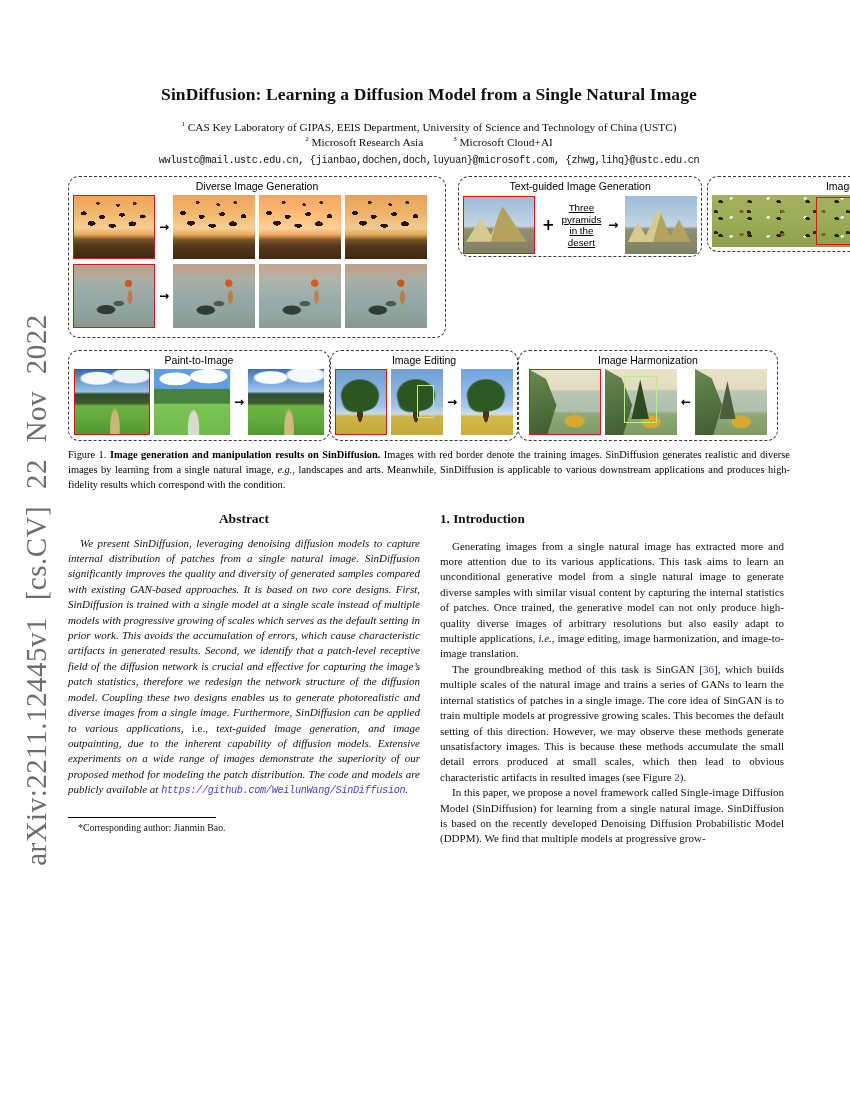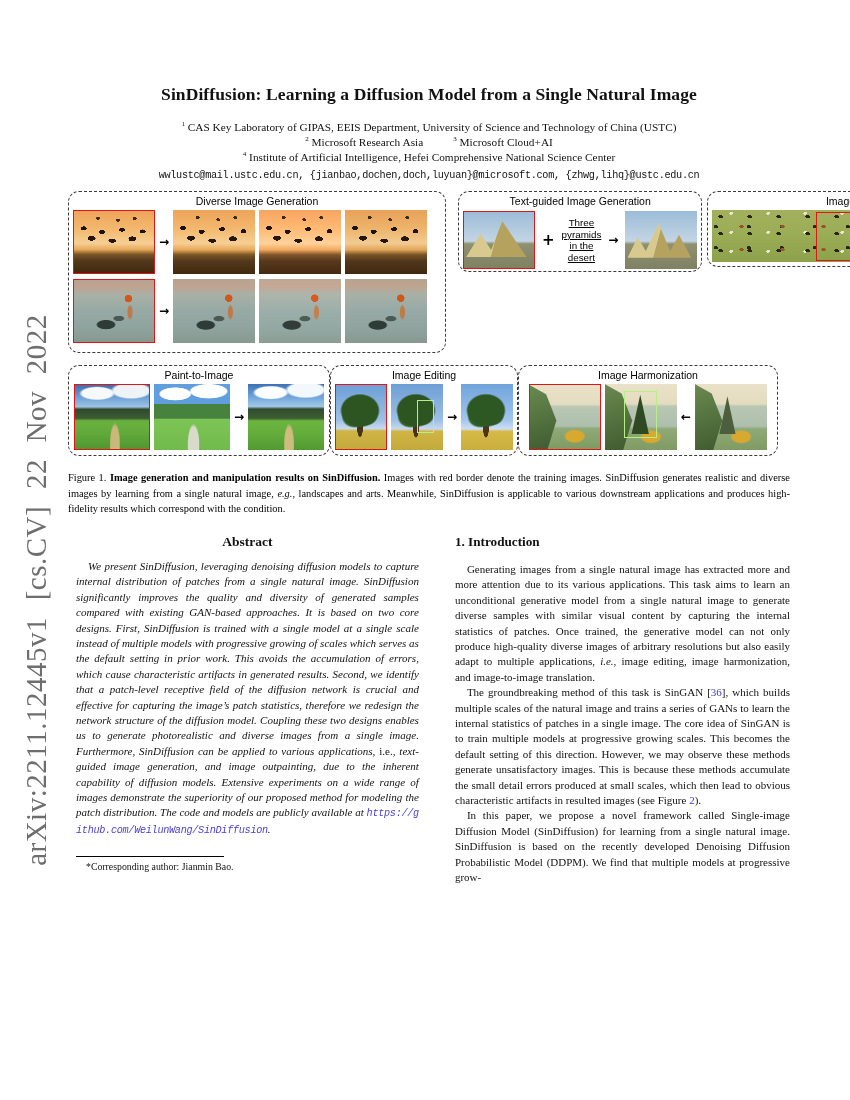--- a/index.html
+++ b/index.html
@@ -120,24 +120,24 @@
   .im-autumn::after,.im-autumn-paste::after,.im-autumn-gen::after{content:"";position:absolute;left:0;top:0;width:42%;height:100%;
       background:linear-gradient(160deg,#6a8a50 0%,#4f6e3c 60%,#3f5a30 100%);
       clip-path:polygon(0% 0%,55% 14%,90% 55%,60% 100%,0% 100%);}
   .im-autumn-paste::before{content:"";position:absolute;left:33%;top:16%;width:32%;height:60%;z-index:2;
       background:#2f4a22;clip-path:polygon(50% 0%,88% 100%,12% 100%);}
   .im-autumn-gen::before{content:"";position:absolute;left:30%;top:18%;width:30%;height:58%;z-index:2;
       background:#4d5e3c;clip-path:polygon(50% 0%,88% 100%,12% 100%);}
   .im-autumn-paste .green-box{z-index:3;}
 
   
-  .caption{margin-top:14px;font-size:10.4px;line-height:15.2px;text-align:justify;color:#000;}
-
-  
-  .cols{display:flex;gap:36px;margin-top:13px;margin-left:8px;}
+  .caption{margin-top:6px;font-size:10.4px;line-height:15.2px;text-align:justify;color:#000;}
+
+  
+  .cols{display:flex;gap:20px;margin-top:13px;}
   .col-left{width:352px;}
   .col-right{width:344px;}
   .abs-head{text-align:center;font-size:13.5px;font-weight:bold;margin:5px 0 9px 0;}
   .sec-head{font-size:13.2px;font-weight:bold;margin:5px 0 12px 0;}
   .abstract{font-style:italic;font-size:11px;line-height:15.4px;text-align:justify;margin:0;text-indent:12px;}
   .body-p{font-size:11px;line-height:15.4px;text-align:justify;margin:0;text-indent:12px;}
   .seg-b{font-weight:bold;}
   .seg-i{font-style:italic;}
   .seg-rm{font-style:normal;}
   a.seg-link{font-family:"Liberation Mono",monospace;font-style:italic;color:#4a3fd4;font-size:10.2px;
@@ -153,21 +153,20 @@
 <div class="page">
 
   <div class="arxiv-stamp">arXiv:2211.12445v1  [cs.CV]  22 Nov 2022</div>
 
   <div class="content">
 
     <header>
       <h1>SinDiffusion: Learning a Diffusion Model from a Single Natural Image</h1>
       <div class="affil"><span class="aff-item"><sup>1</sup> CAS Key Laboratory of GIPAS, EEIS Department, University of Science and Technology of China (USTC)</span></div>
       <div class="affil"><span class="aff-item"><sup>2</sup> Microsoft Research Asia</span><span class="aff-item"><sup>3</sup> Microsoft Cloud+AI</span></div>
-      <div class="affil"><span class="aff-item"><sup>4</sup> Institute of Artificial Intelligence, Hefei Comprehensive National Science Center</span></div>
       <div class="emails">wwlustc@mail.ustc.edu.cn, {jianbao,dochen,doch,luyuan}@microsoft.com, {zhwg,lihq}@ustc.edu.cn</div>
     </header>
 
     <div class="figure">
       <div class="fig-top">
         <div class="panel p-diverse">
           <div class="panel-title">Diverse Image Generation</div>
           <div class="panel-body pb-col">
               <div class="fig-row">
                 <div class="fig-img im-birds red-frame"></div>

